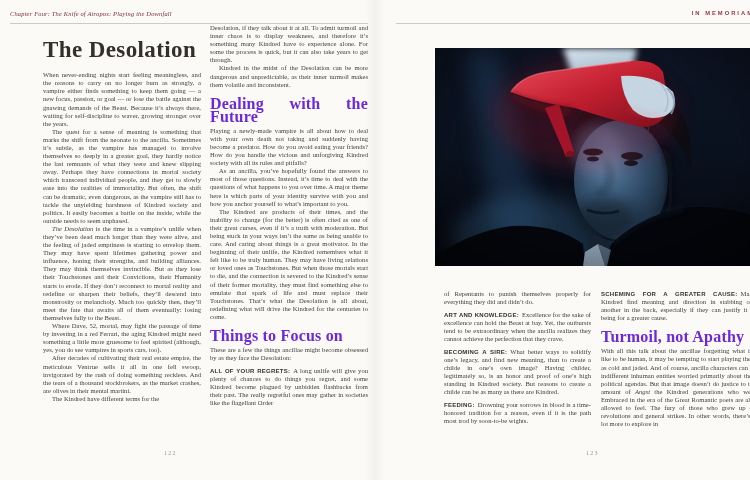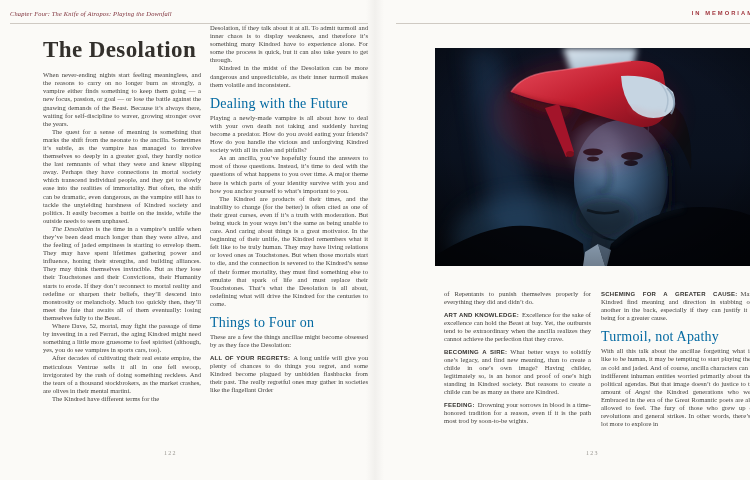--- a/index.html
+++ b/index.html
@@ -14,21 +14,21 @@
   .chapter-head{font-style:italic;color:#7b2b35;}
   .memoriam-head{text-align:right;color:#a23840;font-family:"Liberation Sans",sans-serif;
           font-size:5.8px;font-weight:bold;letter-spacing:2px;}
   .rule{border:none;border-top:1px solid #cfcac3;margin:1px 0 0 0;}
   .page-title{font-size:23px;letter-spacing:.4px;color:#33302c;margin:14px 0 9px 0;line-height:1.05;}
   .cols{display:flex;margin-left:33px;}
   #page-left .cols{column-gap:9px;}
   .col{width:160px;font-size:6.6px;line-height:8.1px;text-align:justify;}
   p{margin:0;}
   p.ind{text-indent:9px;}
-  .sec-heading{color:#0369a1;font-size:14px;line-height:13px;margin:8px 0 4px 0;font-weight:normal;
+  .sec-heading{color:#6d28d9;font-size:16px;line-height:13px;margin:8px 0 4px 0;font-weight:bold;
           letter-spacing:.2px;}
   .lede{font-style:italic;}
   .item{margin-top:4.5px;}
   .item-label{font-family:"Liberation Sans",sans-serif;font-weight:bold;font-size:6px;
           letter-spacing:.25px;color:#34322f;margin-right:3px;}
   .pagenum{position:absolute;bottom:14px;font-size:6px;letter-spacing:1.2px;color:#9a9792;}
   #page-left .pagenum{left:154px;}
   #page-right .pagenum{left:190px;}
   #photo-frame{position:absolute;left:39px;top:38px;width:322px;height:218px;background:#060910;}
   #right-cols{position:absolute;left:48px;top:280px;width:312px;display:flex;column-gap:10px;}
@@ -55,21 +55,21 @@
         <p class="ind"><span>The Kindred have different terms for the</span></p>
       </div>
 
       <div class="col">
         <p><span>Desolation, if they talk about it at all. To admit turmoil and inner chaos is to display weakness, and therefore it’s something many Kindred have to experience alone. For some the process is quick, but it can also take years to get through.</span></p>
         <p class="ind"><span>Kindred in the midst of the Desolation can be more dangerous and unpredictable, as their inner turmoil makes them volatile and inconsistent.</span></p>
         <h2 class="sec-heading">Dealing with the Future</h2>
         <p><span>Playing a newly-made vampire is all about how to deal with your own death not taking and suddenly having become a predator. How do you avoid eating your friends? How do you handle the vicious and unforgiving Kindred society with all its rules and pitfalls?</span></p>
         <p class="ind"><span>As an ancilla, you’ve hopefully found the answers to most of those questions. Instead, it’s time to deal with the questions of what happens to you over time. A major theme here is which parts of your identity survive with you and how you anchor yourself to what’s important to you.</span></p>
         <p class="ind"><span>The Kindred are products of their times, and the inability to change (for the better) is often cited as one of their great curses, even if it’s a truth with moderation. But being stuck in your ways isn’t the same as being unable to care. And caring about things is a great motivator. In the beginning of their unlife, the Kindred remembers what it felt like to be truly human. They may have living relations or loved ones as Touchstones. But when those mortals start to die, and the connection is severed to the Kindred’s sense of their former mortality, they must find something else to emulate that spark of life and must replace their Touchstones. That’s what the Desolation is all about, redefining what will drive the Kindred for the centuries to come.</span></p>
-        <h2 class="sec-heading">Things to Four on</h2>
+        <h2 class="sec-heading">Things to Focus on</h2>
         <p><span>These are a few the things ancillae might become obsessed by as they face the Desolation:</span></p>
         <p class="item"><b class="item-label">ALL OF YOUR REGRETS:</b><span>A long unlife will give you plenty of chances to do things you regret, and some Kindred become plagued by unbidden flashbacks from their past. The really regretful ones may gather in societies like the flagellant Order</span></p>
       </div>
     </div>
 
     <div class="pagenum">122</div>
   </div>
 
   <div class="page" id="page-right">
     <div class="running-head memoriam-head">IN MEMORIAM</div>

